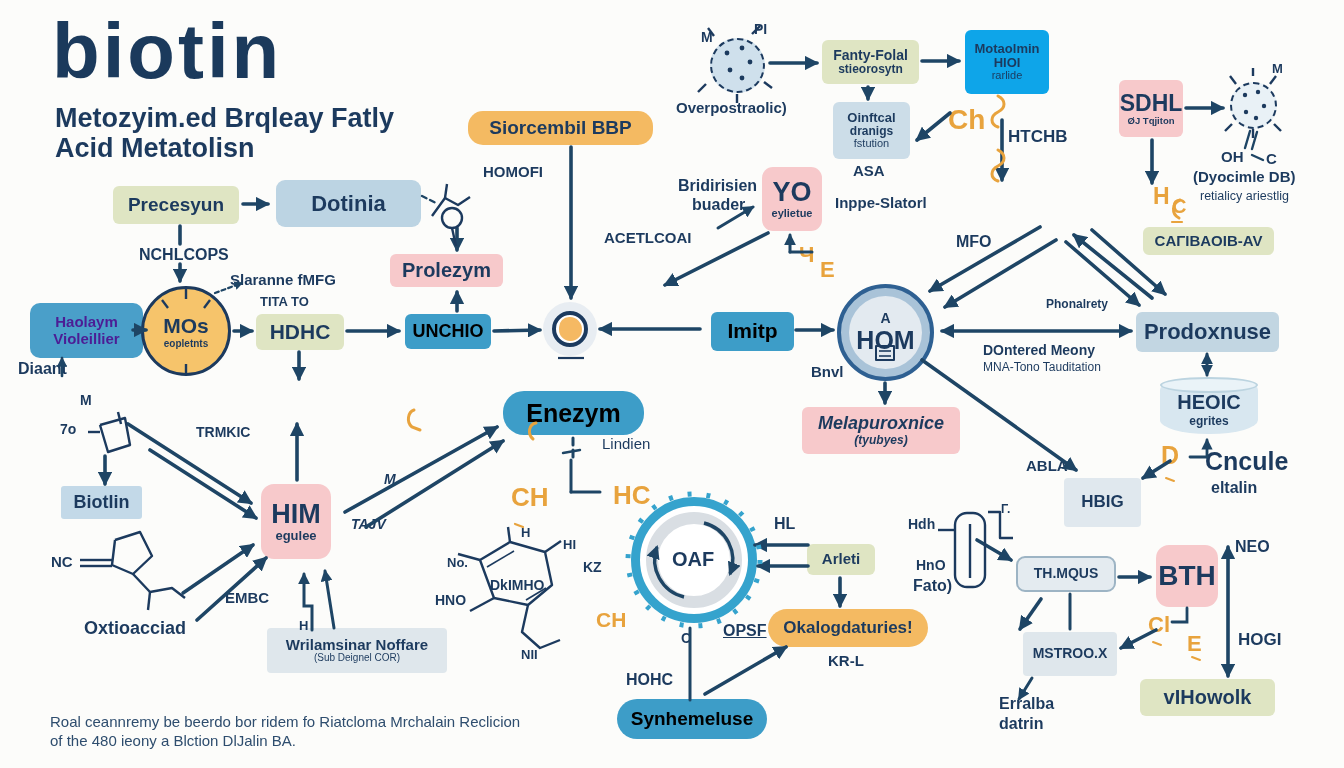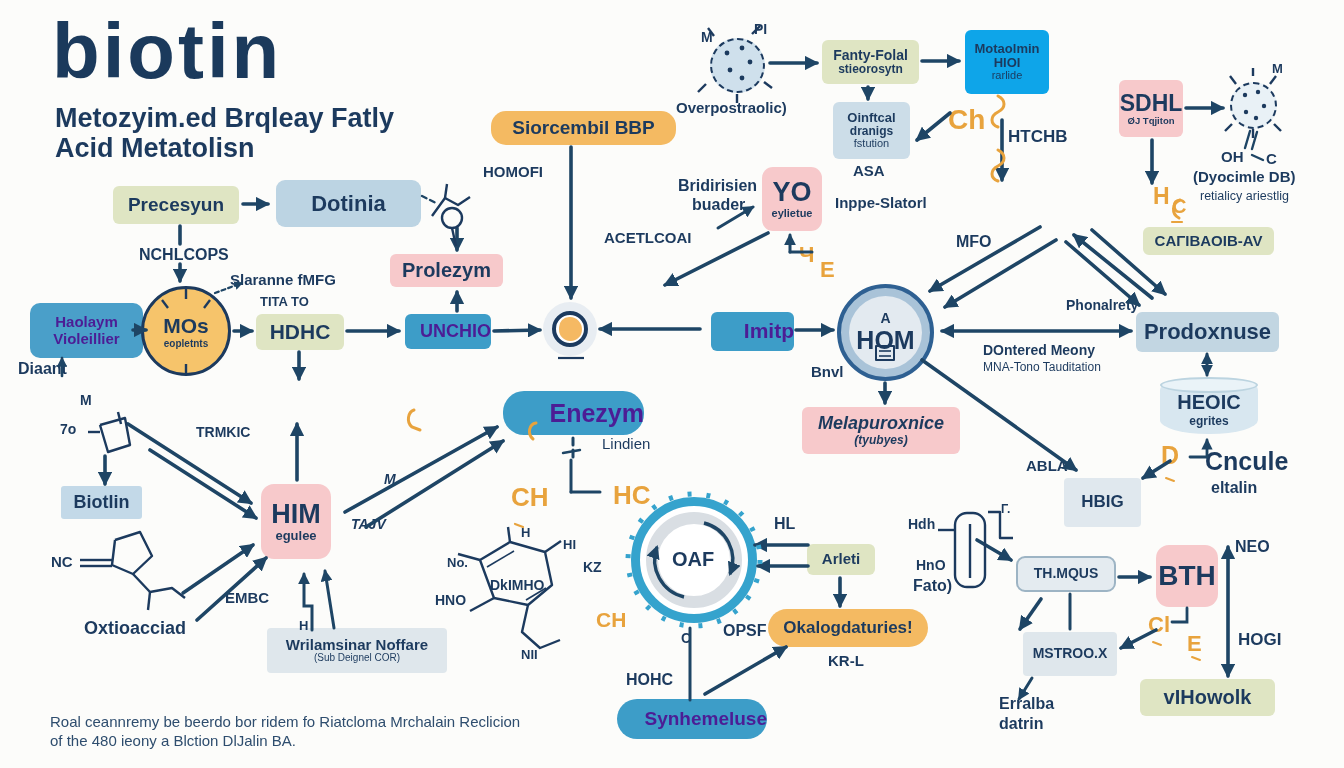--- a/index.html
+++ b/index.html
@@ -3,21 +3,21 @@
 <meta charset="utf-8">
 <style>
   html,body{margin:0;padding:0;background:#e9e9e7;}
   *{box-sizing:border-box;}
   .stage{position:relative;width:1344px;height:768px;background:#fcfcfa;margin:0 auto;
          font-family:"Liberation Sans",sans-serif;overflow:hidden;}
   .box{position:absolute;display:flex;flex-direction:column;align-items:center;justify-content:center;
        text-align:center;color:#1c3a5e;font-weight:700;line-height:1.08;border-radius:6px;}
   .olive{background:#dfe5c3;}
   .lblue{background:#bcd4e3;}
-  .blue{background:#3d9dc8;color:#4c1d95;align-items:flex-end;}
+  .blue{background:#3d9dc8;color:#000000;}
   .pink{background:#f7c9cb;}
   .orangebox{background:#f4ba62;}
   .lbl{position:absolute;color:#1c3a5e;font-weight:700;white-space:nowrap;line-height:1.12;}
   .accent{color:#e8a33d;}
   .thin{font-weight:400;}
   .circle{position:absolute;border-radius:50%;}
   svg.lines{position:absolute;left:0;top:0;pointer-events:none;z-index:6;}
   .z2{z-index:2;} .z3{z-index:3;}
 </style>
 </head>
@@ -28,21 +28,21 @@
   <div class="lbl z3" style="left:52px;top:8px;font-size:78px;font-weight:800;letter-spacing:3px;color:#1b3a5c;">biotin</div>
   <div class="lbl z3" style="left:55px;top:103px;font-size:27px;font-weight:700;">Metozyim.ed Brqleay Fatly</div>
   <div class="lbl z3" style="left:55px;top:133px;font-size:27px;font-weight:700;">Acid Metatolisn</div>
 
   <div class="box olive z2" style="left:113px;top:186px;width:126px;height:38px;">
     <span style="font-size:19px;">Precesyun</span>
   </div>
   <div class="box lblue z2" style="left:276px;top:180px;width:145px;height:47px;border-radius:9px;">
     <span style="font-size:22px;">Dotinia</span>
   </div>
-  <div class="box orangebox z2" style="left:491px;top:111px;width:185px;height:34px;border-radius:15px;">
+  <div class="box orangebox z2" style="left:468px;top:111px;width:185px;height:34px;border-radius:15px;">
     <span style="font-size:19px;">Siorcembil BBP</span>
   </div>
 
   <div class="circle z2" style="left:710px;top:38px;width:55px;height:55px;background:#cfe0ec;border:2.5px dashed #1c3a5e;"></div>
   <div class="lbl z3" style="left:701px;top:30px;font-size:14px;">M</div>
   <div class="lbl z3" style="left:754px;top:22px;font-size:14px;">PI</div>
   <div class="lbl z3" style="left:676px;top:100px;font-size:15px;">Overpostraolic)</div>
 
   <div class="box olive z2" style="left:822px;top:40px;width:97px;height:44px;text-align:center;">
     <span style="font-size:14px;">Fanty-Folal</span>
@@ -119,21 +119,21 @@
   <div class="box blue z2" style="left:711px;top:312px;width:83px;height:39px;">
     <span style="font-size:21px;">Imitp</span>
   </div>
 
   <div class="circle z2" style="left:837px;top:284px;width:97px;height:97px;background:#a9c3d8;border:4.5px solid #2e6092;"></div>
   <div class="circle z3" style="left:849px;top:296px;width:73px;height:73px;background:#e3eaf0;display:flex;flex-direction:column;align-items:center;justify-content:center;color:#1c3a5e;font-weight:700;">
     <span style="font-size:14px;">A</span>
     <span style="font-size:25px;">HOM</span>
   </div>
   <div class="lbl z3" style="left:811px;top:364px;font-size:15px;">Bnvl</div>
-  <div class="lbl z3" style="left:1046px;top:298px;font-size:14px;margin-left:20px;">Phonalrety</div>
+  <div class="lbl z3" style="left:1046px;top:298px;font-size:12px;">Phonalrety</div>
   <div class="lbl z3" style="left:983px;top:343px;font-size:14px;">DOntered Meony</div>
   <div class="lbl thin z3" style="left:983px;top:361px;font-size:12px;">MNA-Tono Tauditation</div>
   <div class="box pink z2" style="left:802px;top:407px;width:158px;height:47px;">
     <span style="font-size:18px;font-style:italic;">Melapuroxnice</span>
     <span style="font-size:12px;font-style:italic;">(tyubyes)</span>
   </div>
 
   <div class="box z2" style="left:1136px;top:312px;width:143px;height:40px;background:#c2d6e2;">
     <span style="font-size:22px;">Prodoxnuse</span>
   </div>
@@ -190,21 +190,21 @@
   <div class="circle z2" style="left:646px;top:512px;width:96px;height:96px;border:12px solid #d9dee3;background:#ffffff;"></div>
   <div class="lbl z3" style="left:672px;top:548px;font-size:20px;">OAF</div>
   <div class="lbl z3" style="left:774px;top:515px;font-size:16px;">HL</div>
   <div class="box olive z2" style="left:807px;top:544px;width:68px;height:31px;">
     <span style="font-size:15px;">Arleti</span>
   </div>
   <div class="box orangebox z2" style="left:768px;top:609px;width:160px;height:38px;border-radius:19px;">
     <span style="font-size:17px;">Okalogdaturies!</span>
   </div>
   <div class="lbl z3" style="left:828px;top:653px;font-size:15px;">KR-L</div>
-  <div class="lbl z3" style="left:723px;top:622px;font-size:16px;">OPSF</div>
+  <div class="lbl z3" style="left:723px;top:622px;font-size:16px;text-decoration:underline;">OPSF</div>
   <div class="lbl z3" style="left:681px;top:631px;font-size:14px;">C</div>
   <div class="lbl z3" style="left:626px;top:671px;font-size:16px;">HOHC</div>
   <div class="box blue z2" style="left:617px;top:699px;width:150px;height:40px;border-radius:20px;">
     <span style="font-size:19px;">Synhemeluse</span>
   </div>
 
   <div class="lbl z3" style="left:908px;top:517px;font-size:14px;">Hdh</div>
   <div class="lbl z3" style="left:916px;top:558px;font-size:14px;">HnO</div>
   <div class="lbl z3" style="left:913px;top:577px;font-size:16px;">Fato)</div>
   <div class="lbl z3" style="left:1001px;top:503px;font-size:12px;">Γ.</div>

